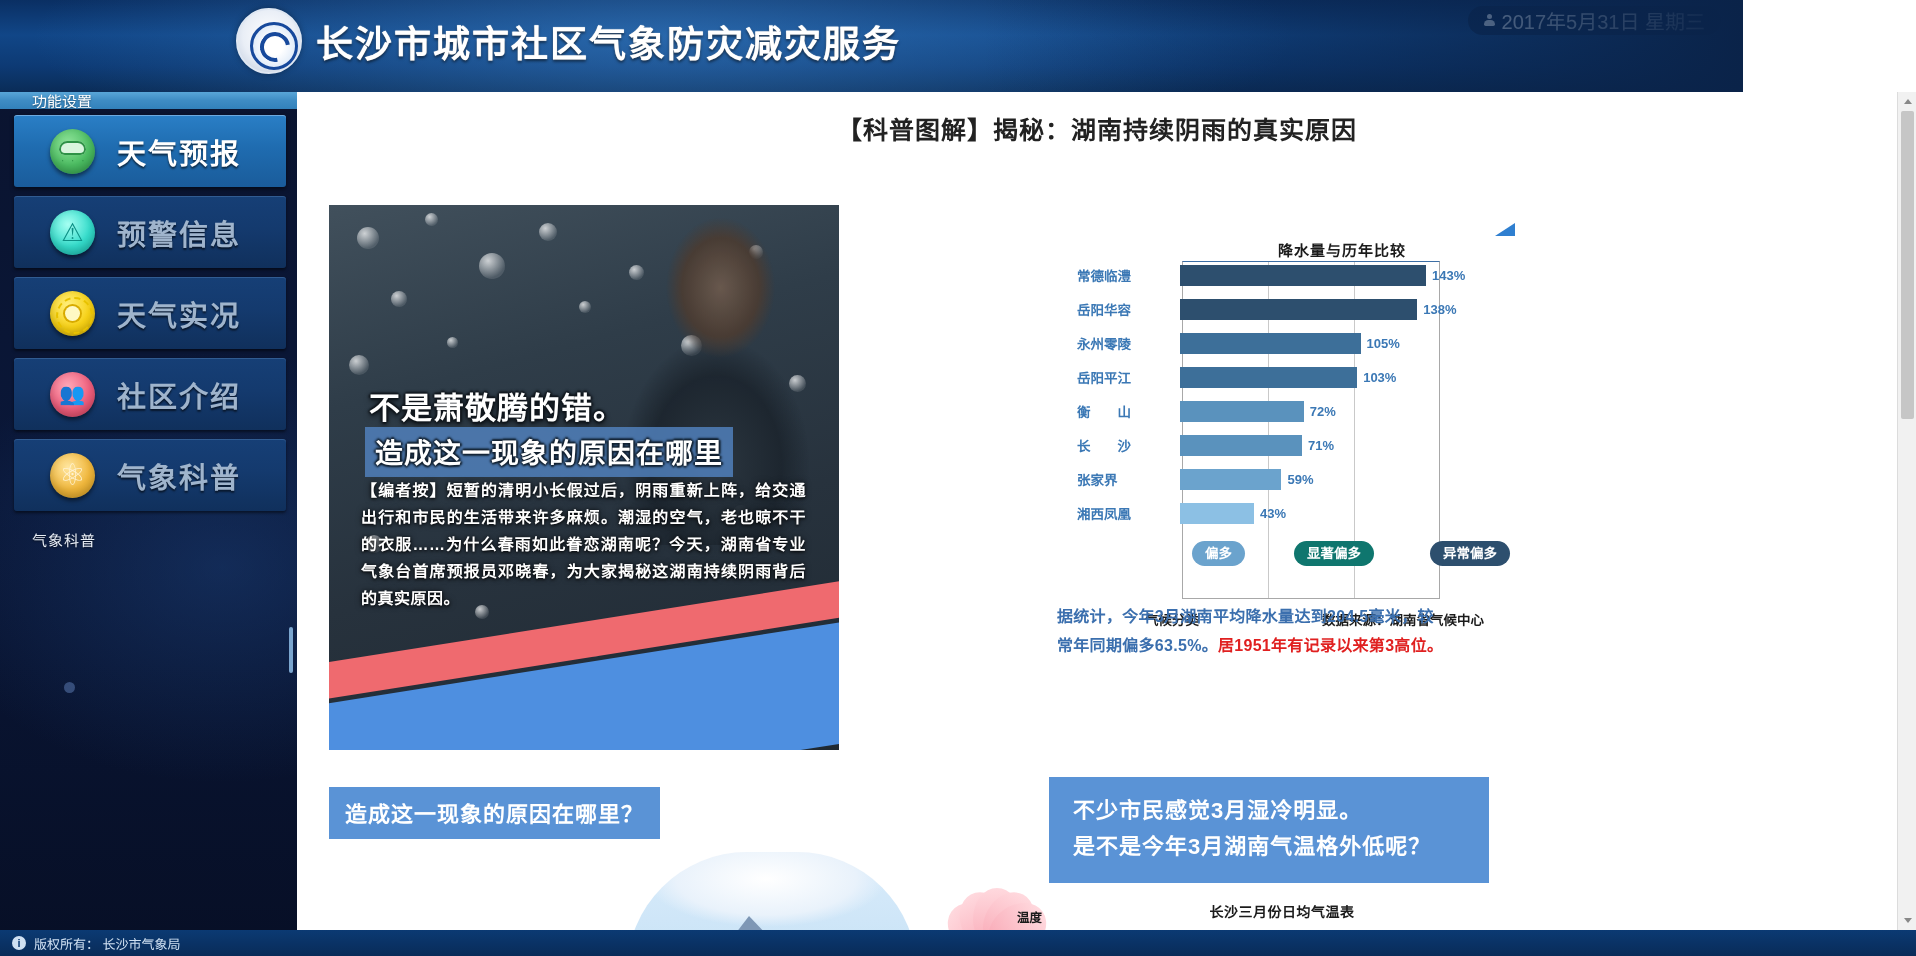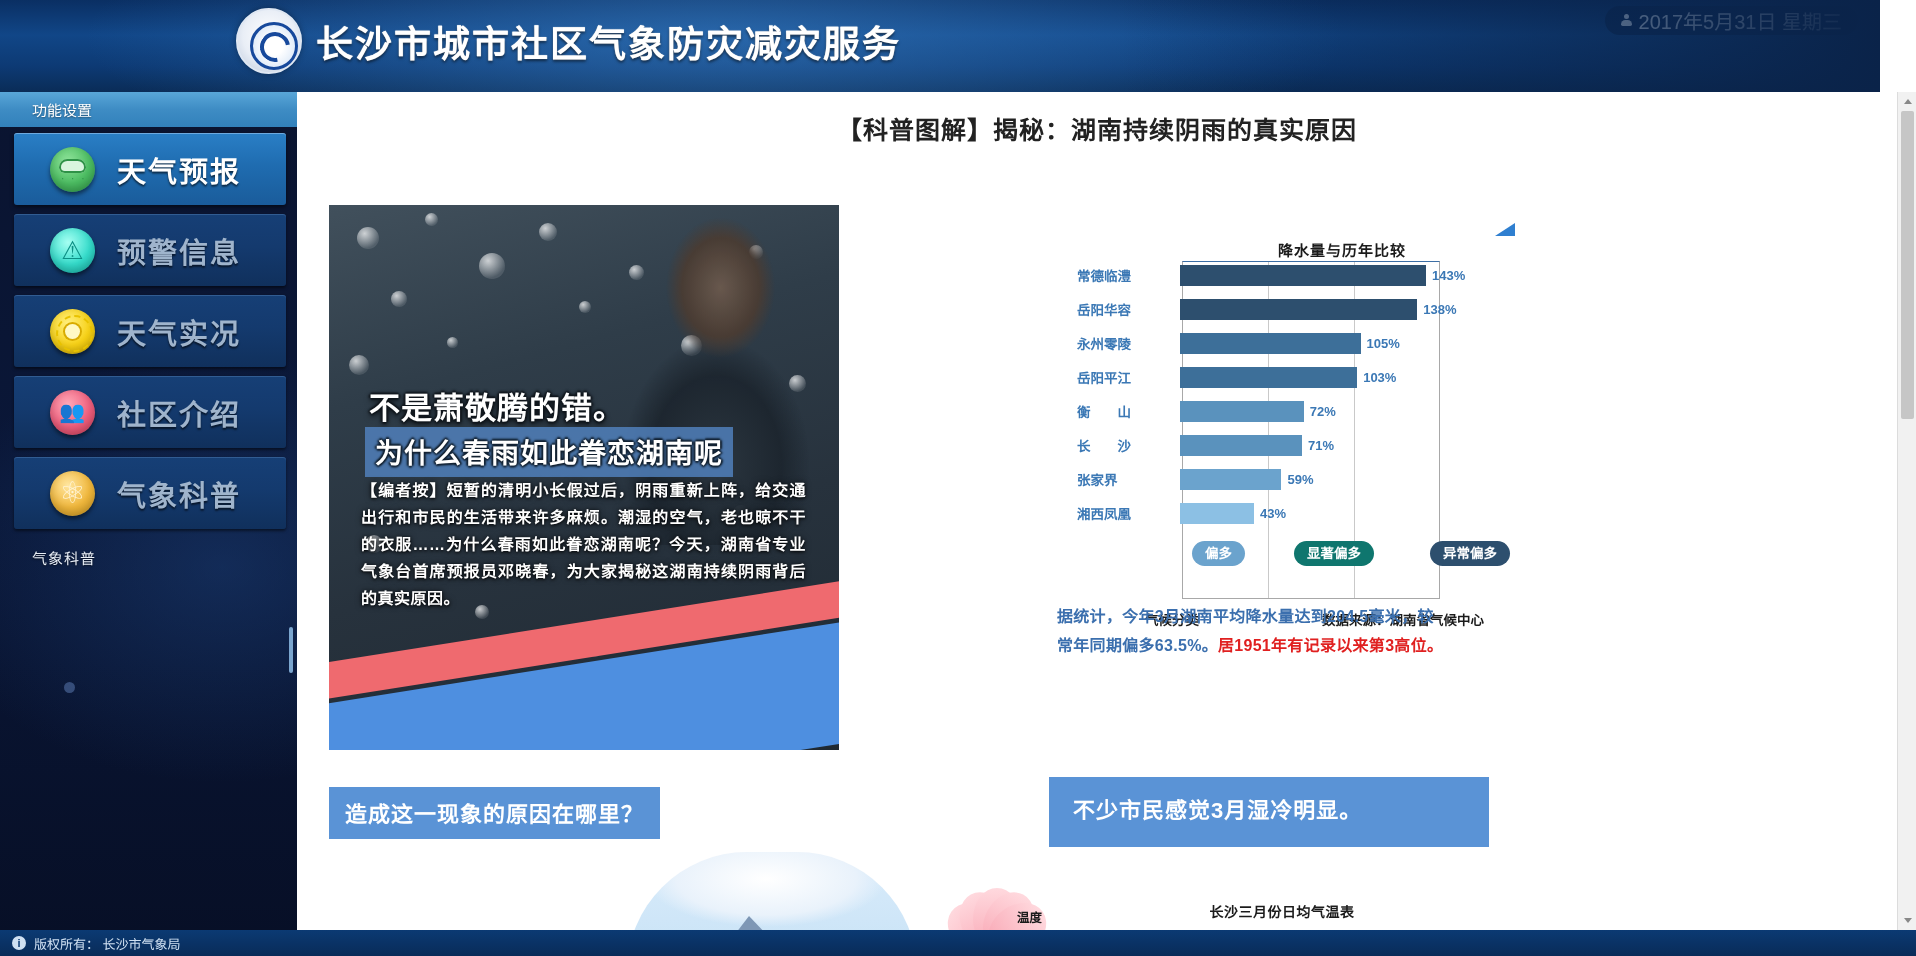--- a/index.html
+++ b/index.html
@@ -3,21 +3,21 @@
 <meta charset="utf-8">
 <style>
   * { margin:0; padding:0; box-sizing:border-box; }
   html, body {
     width:1916px; height:956px; overflow:hidden;
     font-family:"Liberation Sans","DejaVu Sans",sans-serif;
     background:#ffffff;
   }
   
   .header {
-    position:absolute; left:0; top:0; width:1880px; height:92px;
+    position:absolute; left:0; top:0; width:1743px; height:92px;
     background:
       radial-gradient(ellipse 900px 200px at 38% 40%, rgba(60,130,200,0.55) 0%, rgba(60,130,200,0) 70%),
       linear-gradient(180deg,#0a2f63 0%,#114687 38%,#0d3a74 72%,#0a2c57 100%);
     overflow:hidden;
   }
   .header:after{
     content:""; position:absolute; right:0; top:0; width:760px; height:92px;
     background:linear-gradient(270deg,#0a2349 0%,rgba(10,40,85,0) 100%);
   }
   .hdr-center{
@@ -57,21 +57,21 @@
 
   
   .sidebar{
     position:absolute; left:0; top:92px; width:297px; height:864px;
     background:
       radial-gradient(ellipse 420px 300px at 75% 55%, rgba(30,70,130,.45) 0%, rgba(10,20,48,0) 72%),
       linear-gradient(180deg,#0a1430 0%,#0a1738 45%,#070f26 100%);
     overflow:hidden;
   }
   .side-head{
-    width:297px; height:35px;
+    width:297px; height:17px;
     background:linear-gradient(180deg,#59a6d8 0%,#3e8cc4 50%,#3281bb 100%);
     color:#ffffff; font-size:15px; display:flex; align-items:center; padding-left:32px;
     text-shadow:0 1px 2px rgba(0,0,0,.45);
   }
   .menu{ padding:6px 0 0 14px; }
   .menu-item{
     width:272px; height:72px; margin-bottom:9px;
     display:flex; align-items:center; gap:22px; padding-left:36px;
     border-radius:3px; position:relative;
     background:linear-gradient(180deg,#14396d 0%,#12３col 0%,#143a6e 40%,#0f2d57 100%);
@@ -404,21 +404,21 @@
         <span style="left:460px; top:170px; width:17px; height:17px;"></span>
         <span style="left:86px;  top:200px; width:13px; height:13px;"></span>
         <span style="left:190px; top:240px; width:10px; height:10px;"></span>
         <span style="left:36px;  top:330px; width:18px; height:18px;"></span>
         <span style="left:146px; top:400px; width:14px; height:14px;"></span>
         <span style="left:260px; top:440px; width:12px; height:12px;"></span>
         <span style="left:404px; top:300px; width:16px; height:16px;"></span>
       </div>
       <div class="hero-figure"></div>
       <div class="hero-h1">不是萧敬腾的错。</div>
-      <div class="hero-h2">为什么春雨如此眷恋湖南呢</div>
+      <div class="hero-h2">造成这一现象的原因在哪里</div>
       <div class="hero-p">【编者按】短暂的清明小长假过后，阴雨重新上阵，给交通出行和市民的生活带来许多麻烦。潮湿的空气，老也晾不干的衣服……为什么春雨如此眷恋湖南呢？今天，湖南省专业气象台首席预报员邓晓春，为大家揭秘这湖南持续阴雨背后的真实原因。</div>
       <div class="hero-band-red"></div>
       <div class="hero-band-blue"></div>
     </div>
 
     <div class="chart-wrap">
       <div class="corner-tri"></div>
       <div class="chart-title">降水量与历年比较</div>
       <div class="plot"></div>
       <div class="rows" id="bar-rows">
@@ -473,20 +473,21 @@
     </div>
 
     <div class="stats">
       <span>据统计，今年3月湖南平均降水量达到204.5毫米，较</span><br>
       <span>常年同期偏多63.5%。</span><span class="hl">居1951年有记录以来第3高位。</span>
     </div>
 
     <div class="callout-left">造成这一现象的原因在哪里？</div>
     <div class="callout-right">
       <div>不少市民感觉3月湿冷明显。</div>
+      <div>是不是今年3月湖南气温格外低呢？</div>
     </div>
 
     <div class="illus">
 
       <div class="mtn"></div>
 
     </div>
     <div class="flower">
       <div class="petal" style="transform:rotate(-55deg)"></div>
       <div class="petal" style="transform:rotate(-28deg)"></div>

